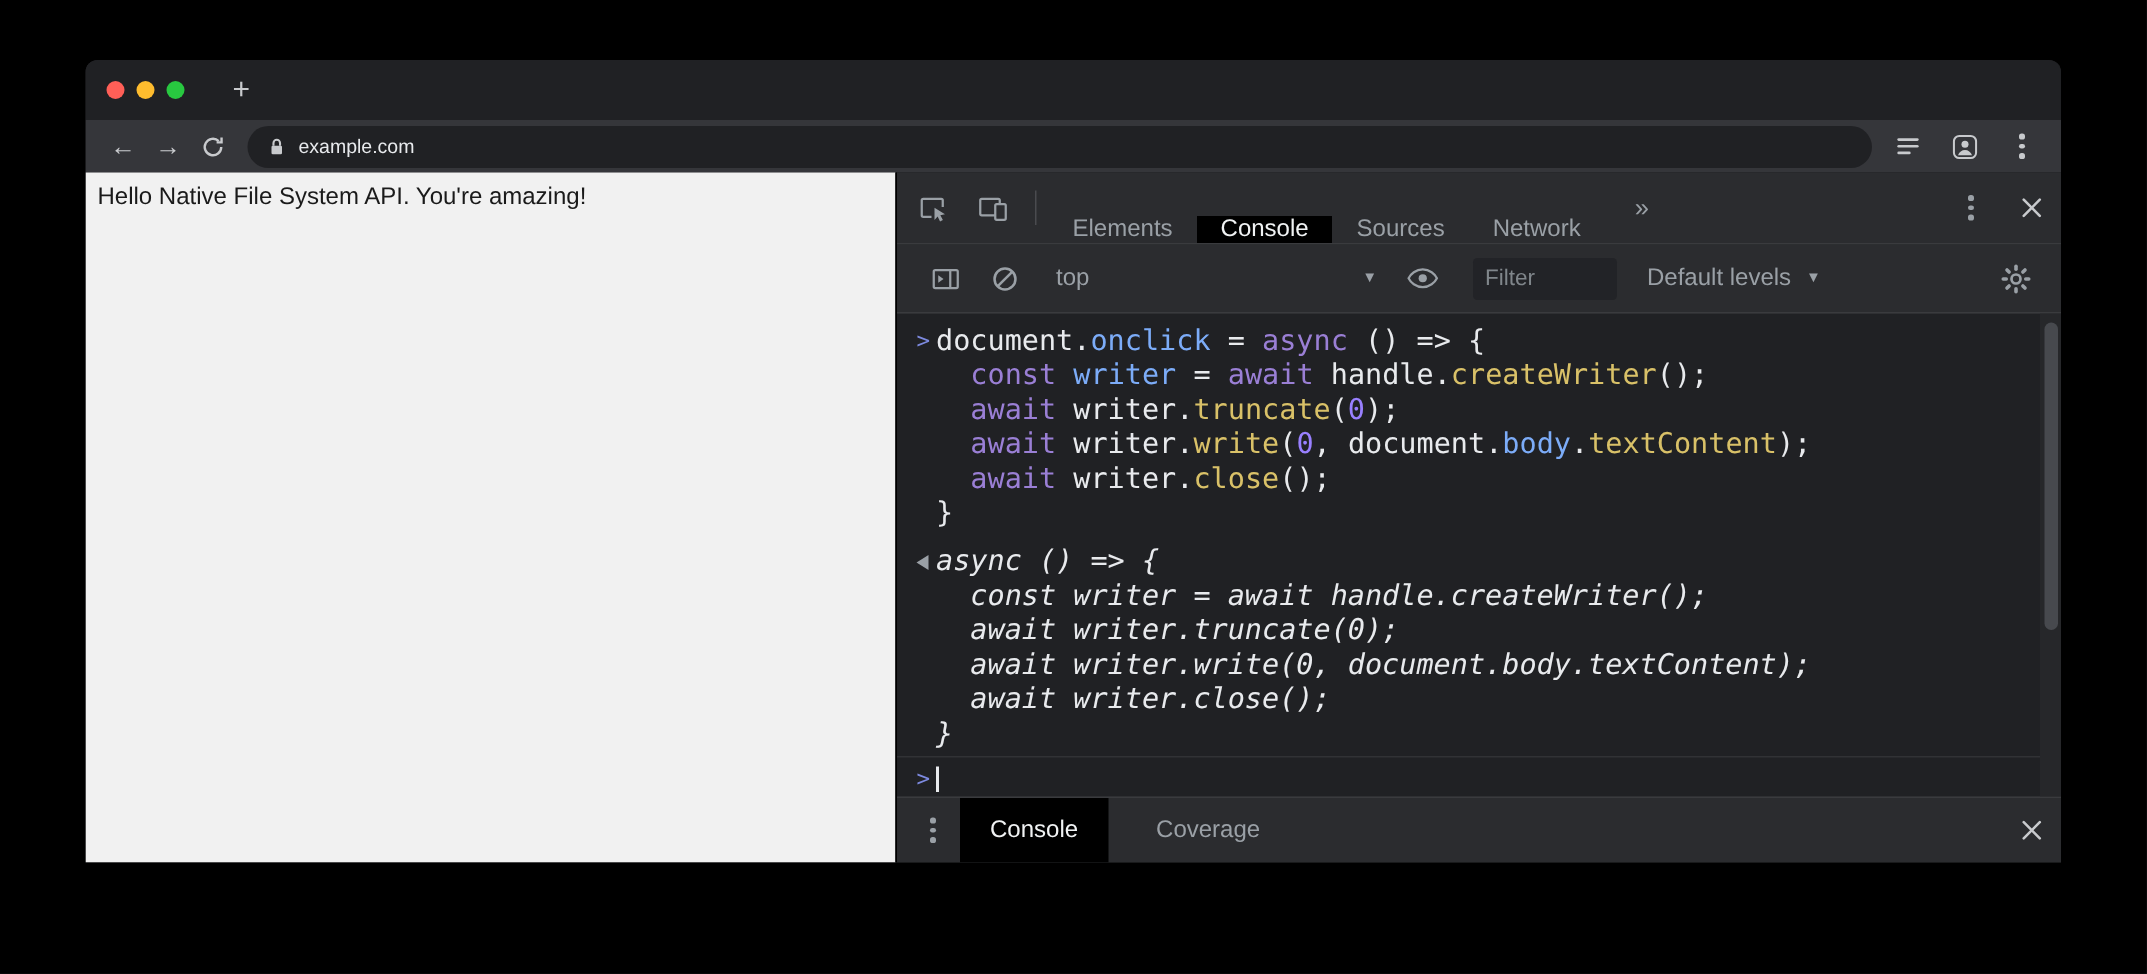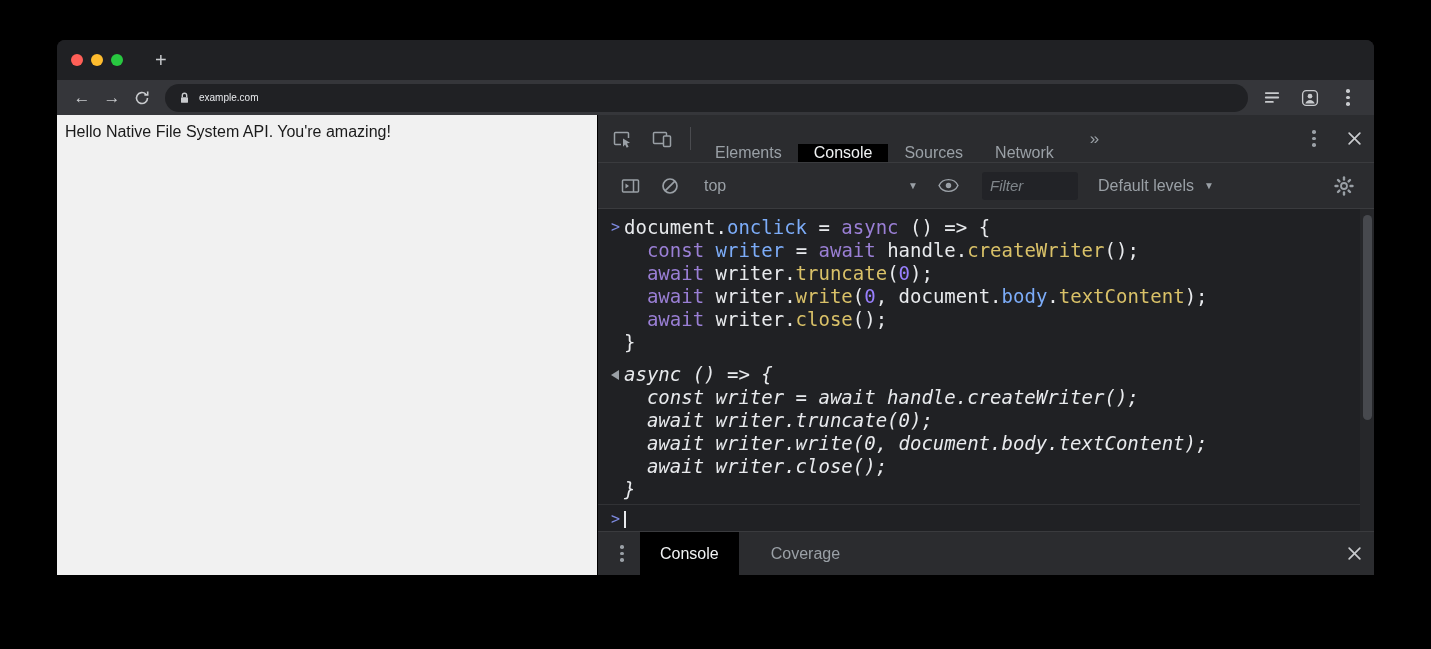--- a/index.html
+++ b/index.html
@@ -21,21 +21,21 @@
          border-radius:8px 8px 0 0; display:flex; align-items:center; padding:0 10px; gap:8px; }
   .tab-title { flex:1; font-size:12.5px; color:#e8eaed; white-space:nowrap; overflow:hidden; }
   .tab-close { color:#9aa0a6; font-size:16px; line-height:1; padding:0 2px; }
   .newtab { color:#c8cacd; font-size:20px; font-weight:300; margin-left:12px; padding:2px 8px; }
 
   .navbar { height:35px; background:var(--navbar_bg); display:flex; align-items:center; padding:0 10px; }
   .nav-btn { width:30px; height:28px; display:flex; align-items:center; justify-content:center;
              color:#c8cacd; font-size:17px; }
   .urlbar { flex:1; height:28px; background:#202124; border-radius:14px; margin:0 8px;
             display:flex; align-items:center; gap:9px; padding:0 14px; }
-  .url-text { color:#e8eaed; font-size:10px; }
+  .url-text { color:#e8eaed; font-size:13px; }
   .chrome-right { display:flex; align-items:center; gap:6px; }
   .chrome-right .nav-btn { width:32px; }
 
   .vdots { display:inline-flex; flex-direction:column; gap:3px; align-items:center; }
   .vdots i { width:3.5px; height:3.5px; border-radius:50%; background:#c8cacd; display:block; }
   .vdots.gray i { background:#9aa0a6; }
 
   
   .content { display:flex; height:460px; }
   .page { width:540px; background:var(--page_bg); color:#1a1a1a; font-size:16px; padding:8px; }
@@ -56,21 +56,21 @@
   .spacer { flex:1; }
 
   
   .console-toolbar { height:46px; flex:none; background:var(--toolbar_bg);
                      border-bottom:1px solid var(--border_col); display:flex; align-items:center; padding:0 10px 0 12px;justify-content:space-between; }
   .context-select { width:238px; display:flex; align-items:center; justify-content:space-between;
                     padding:0 10px 0 14px; color:var(--muted_text); }
   .caret { font-size:10px; color:var(--muted_text); }
   .filter-input { width:96px; height:28px; background:#222327; border:none; border-radius:3px;
                   color:#e8eaed; font-size:15px; padding:0 8px; margin-left:14px;
-                  font-family:"Liberation Sans", sans-serif;font-style:italic; }
+                  font-family:"Liberation Sans", sans-serif; }
   .filter-input::placeholder { color:#80868b; }
   .levels { display:flex; align-items:center; gap:10px; padding:0 14px; margin-left:6px; }
 
   
   .console-messages { flex:1; position:relative; display:flex; flex-direction:column; overflow:hidden;
                       font-family:"DejaVu Sans Mono", monospace; font-size:19px; line-height:23px;
                       padding-top:4px; }
   .console-entry { display:flex; padding:3px 0; }
   .console-entry + .console-entry { margin-top:3px; }
   .marker { flex:none; width:26px; padding-left:13px; color:var(--chevron_blue); font-size:15px; line-height:23px; }

